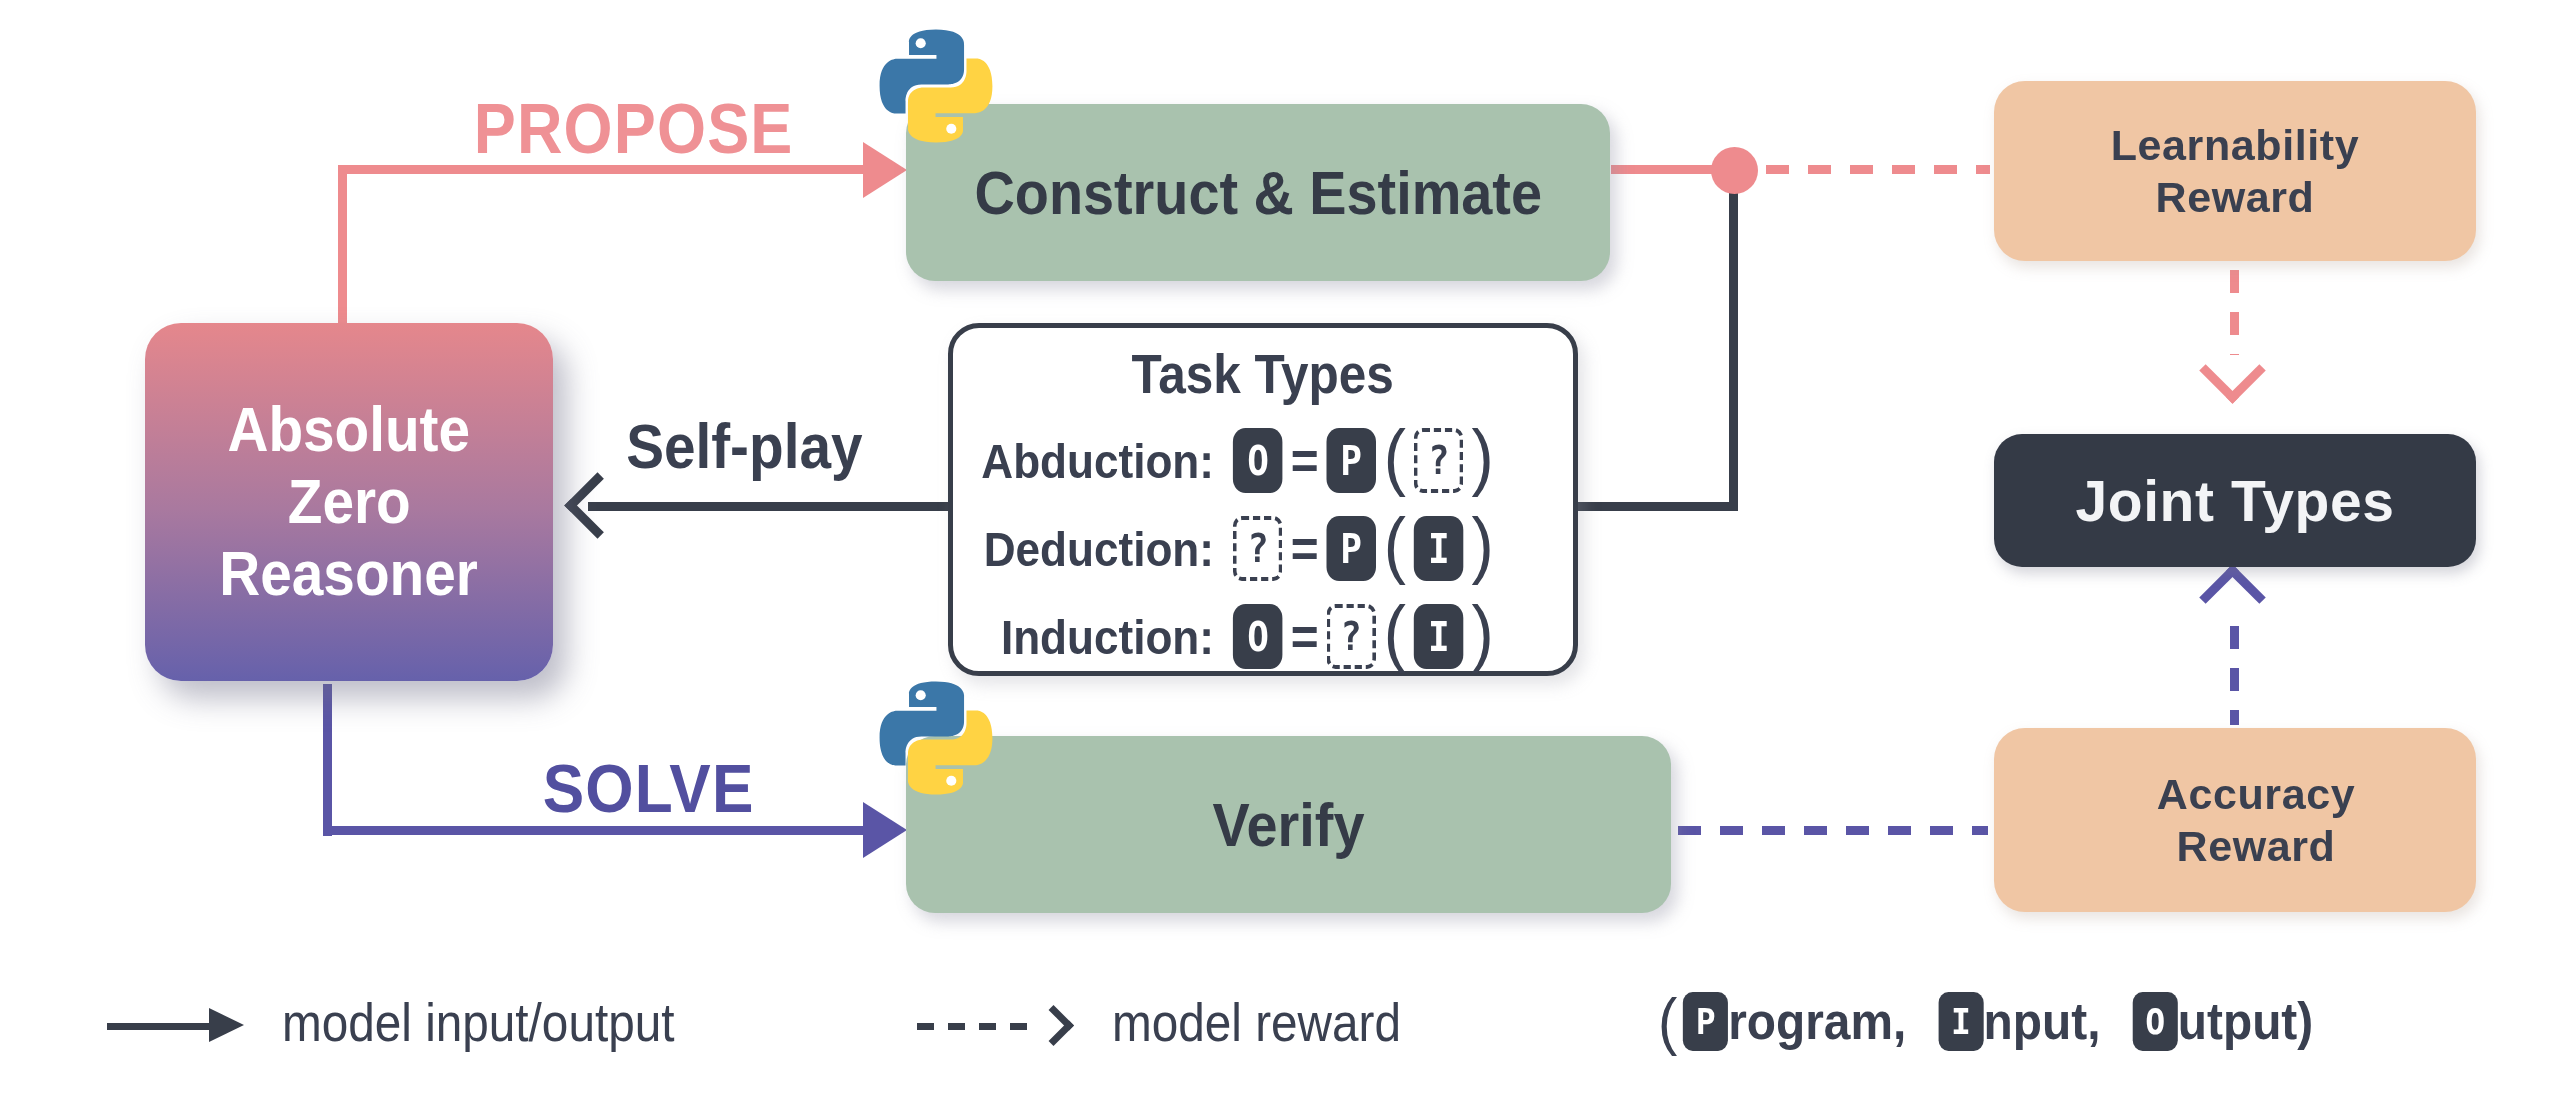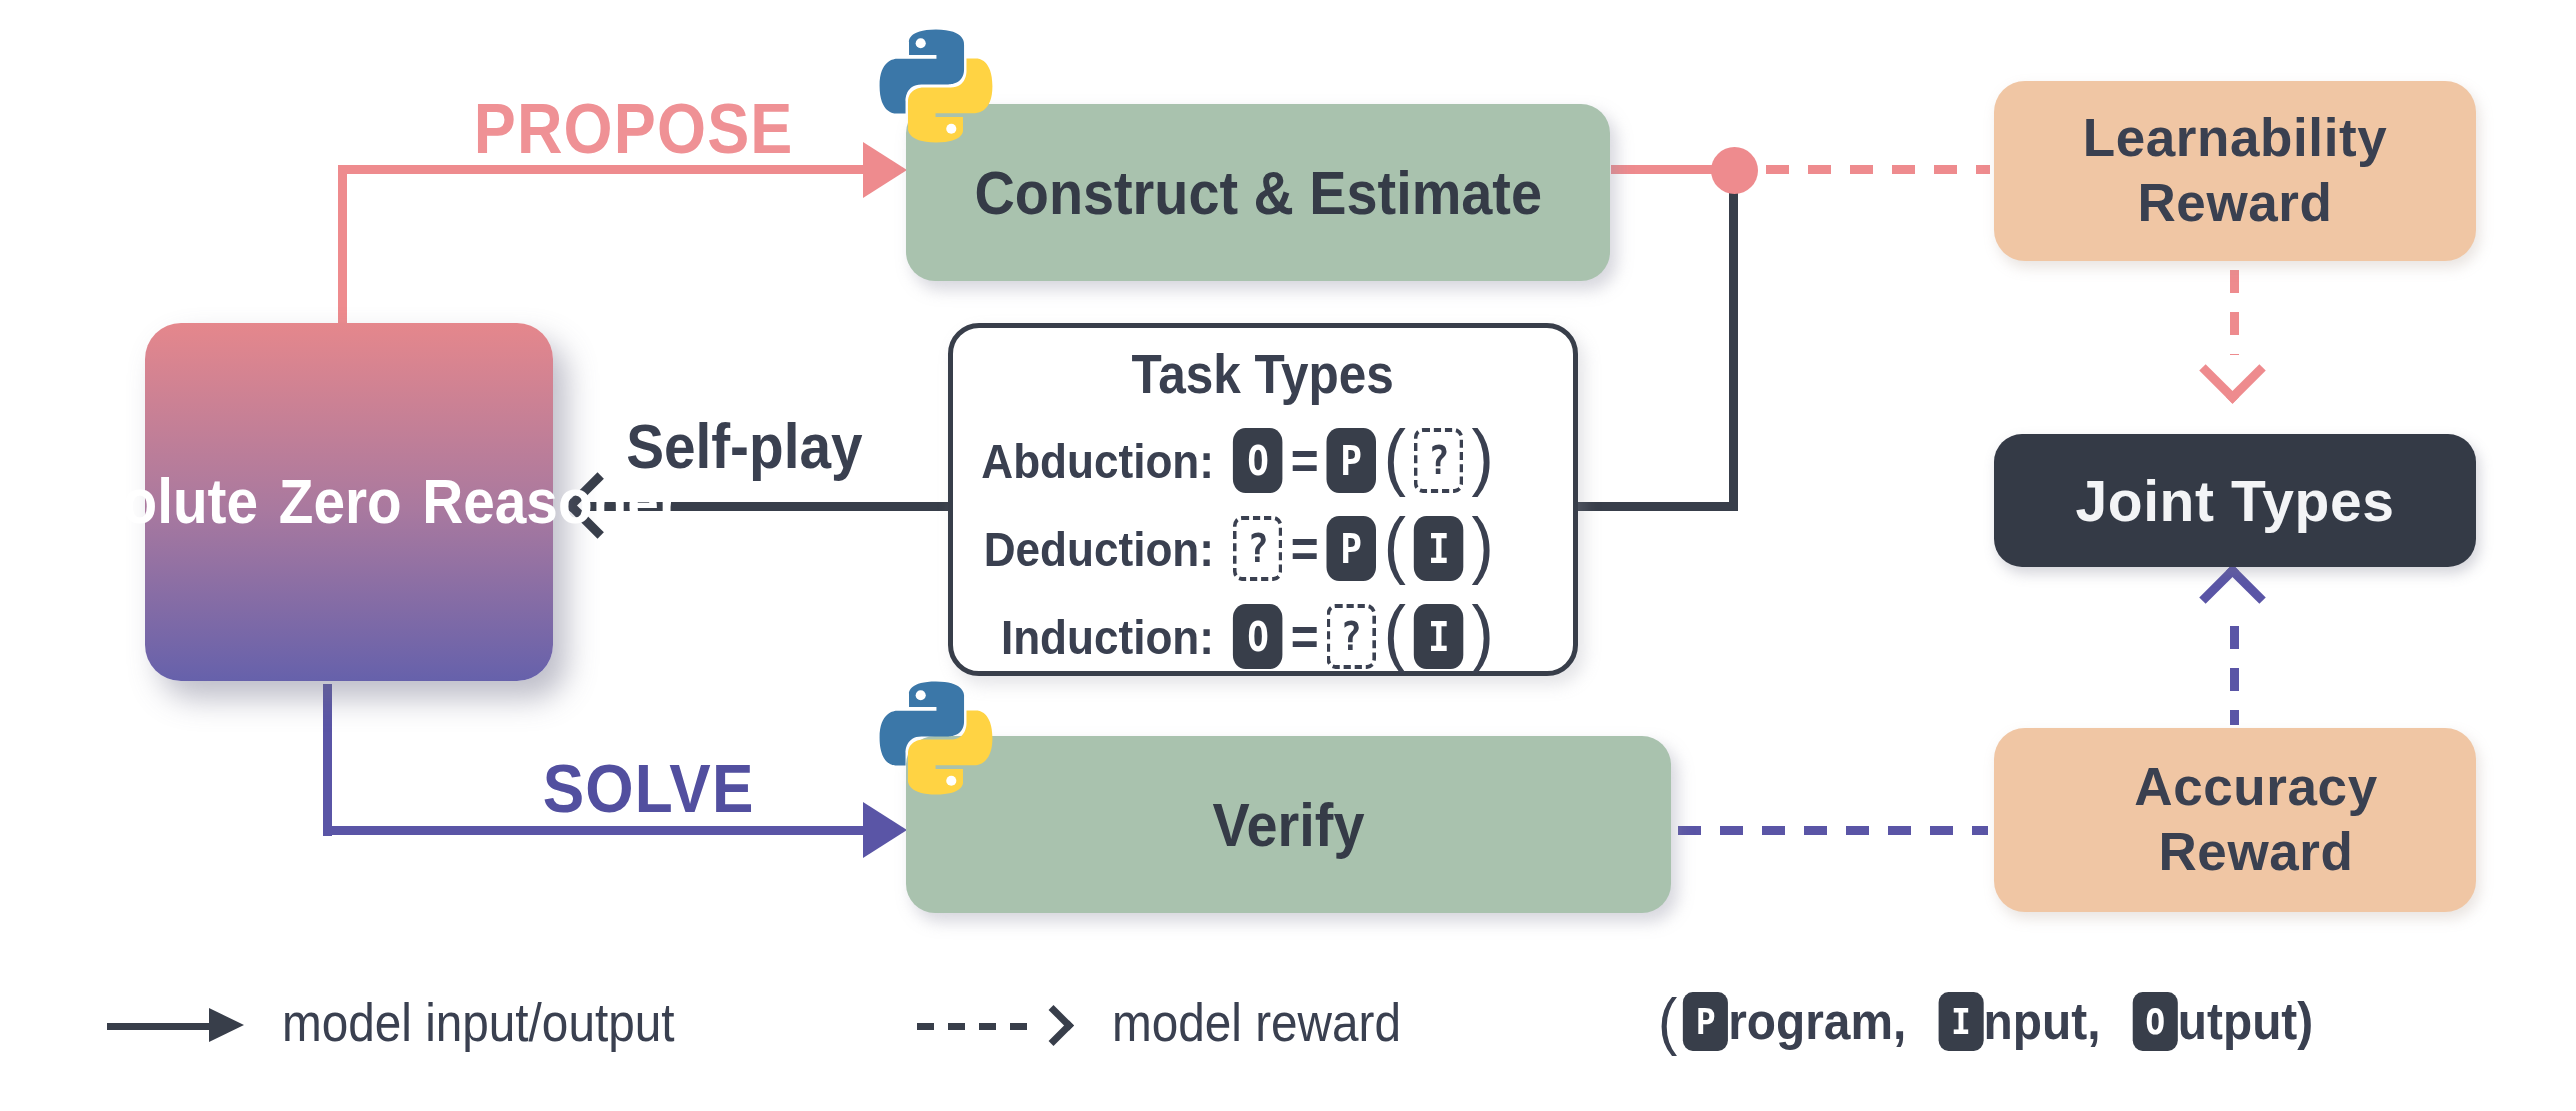--- a/index.html
+++ b/index.html
@@ -12,31 +12,31 @@
   body{background:#ffffff;font-family:"Liberation Sans",sans-serif;}
   .canvas{position:relative;width:2576px;height:1111px;background:#ffffff;overflow:hidden;}
 
   .cond{display:inline-block;transform:scaleX(.9);transform-origin:50% 50%;white-space:nowrap;}
   .cond-l{display:inline-block;transform:scaleX(.9);transform-origin:0 50%;white-space:nowrap;}
 
   
   .azr{position:absolute;left:145px;top:323px;width:408px;height:358px;border-radius:36px;
     background:linear-gradient(180deg,#e5878c 0%,#a9799f 52%,#6661ab 100%);
     box-shadow:14px 17.6px 30px rgba(110,110,135,.45);
-    display:flex;flex-direction:row;align-items:center;justify-content:center;
+    display:flex;flex-direction:column;align-items:center;justify-content:center;
     color:#fff;font-weight:bold;font-size:63px;line-height:1.14;text-align:center;z-index:2;}
   .greenbox{position:absolute;background:var(--sage);border-radius:29px;
     box-shadow:6.3px 8.8px 16.4px rgba(140,140,160,.35);
     display:flex;align-items:center;justify-content:center;
     color:#353b47;font-weight:bold;font-size:62px;z-index:2;}
   .construct{left:906px;top:84px;width:704px;height:177px;margin-top:20px;}
   .verify{left:906px;top:736px;width:765px;height:177px;}
   .peachbox{position:absolute;left:1994px;width:482px;background:var(--peach);border-radius:31px;
     display:flex;flex-direction:column;align-items:center;justify-content:center;
-    color:var(--ink);font-weight:bold;font-size:53px;line-height:1.22;letter-spacing:0.6px;z-index:2;
+    color:var(--ink);font-weight:bold;font-size:43px;line-height:1.22;letter-spacing:0.6px;z-index:2;
     box-shadow:3.8px 6.3px 12.6px rgba(170,150,140,.25);}
   .learnability{top:81px;height:180px;}
   .accuracy{top:728px;height:184px;padding-left:42px;}
   .joint{position:absolute;left:1994px;top:434px;width:482px;height:133px;background:#343a46;
     border-radius:28px;display:flex;align-items:center;justify-content:center;
     color:#f3f4f6;font-weight:bold;font-size:57px;letter-spacing:0.6px;z-index:2;
     box-shadow:3.8px 6.3px 12.6px rgba(120,120,140,.3);}
 
   
   .tasktypes{position:absolute;left:948px;top:323px;width:630px;height:353px;background:#fff;

